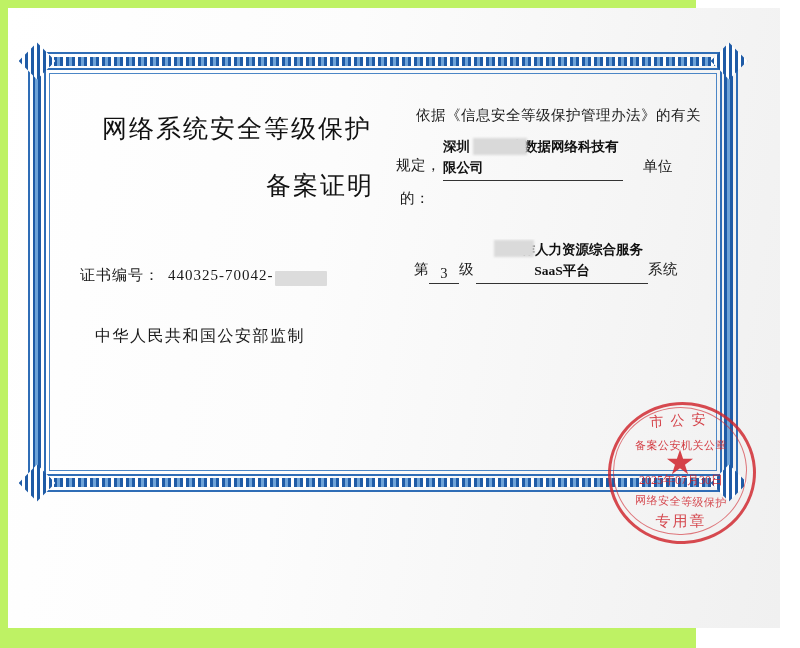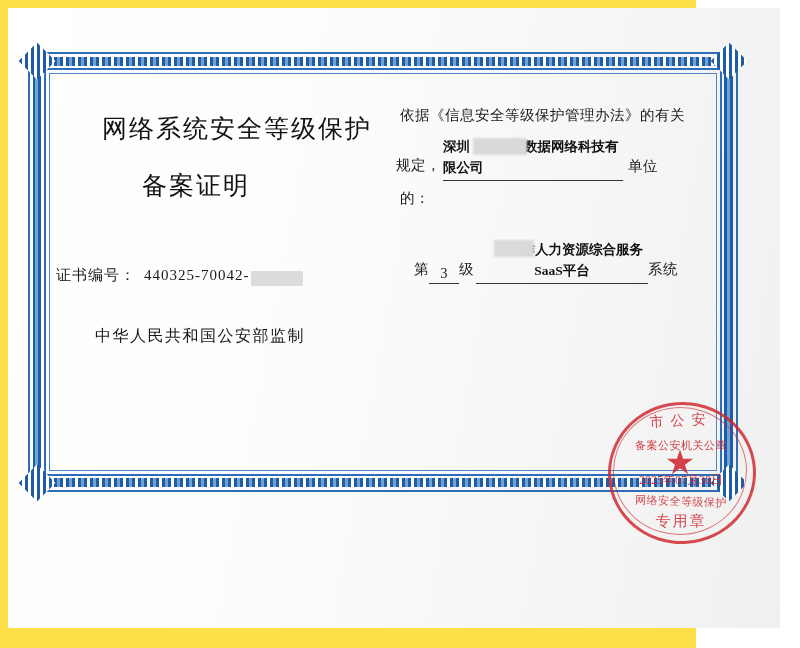--- a/index.html
+++ b/index.html
@@ -13,21 +13,21 @@
     overflow: hidden;
     font-family: "Liberation Serif", serif;
     color: #1a1a1a;
   }
 
   
   #page {
     position: relative;
     width: 696px;
     height: 648px;
-    background: #fde047;
+    background: #bef264;
   }
   .paper {
     position: absolute;
     left: 8px;
     top: 8px;
     width: 772px;
     height: 620px;
     background: #fdfdfd;
     box-shadow: 0 0 0 1px #f2f2f2 inset;
   }
@@ -117,25 +117,25 @@
     width: 300px;
   }
   .title-line1, .title-line2 {
     font-family: "Liberation Serif", serif;
     font-size: 25px;
     letter-spacing: 2px;
     color: #111111;
     font-weight: 400;
   }
   .title-line1 { margin: 34px 0 0 28px; }
-  .title-line2 { margin: 24px 0 0 68px; }
+  .title-line2 { margin: 24px 0 0 68px; text-align: right; }
 
   .cert-no-row {
     position: absolute;
-    left: 0;
+    left: 24px;
     top: 188px;
     width: 300px;
     font-size: 15px;
     letter-spacing: 1px;
     white-space: nowrap;
   }
   .cert-no-label { font-size: 15px; }
   .cert-no-value { font-size: 15px; margin-left: 8px; }
   .redact {
     display: inline-block;
@@ -167,21 +167,21 @@
     position: absolute;
     left: 340px;
     top: 22px;
     width: 314px;
     font-size: 14.5px;
     line-height: 30px;
     letter-spacing: 0.5px;
   }
   .r-line { position: relative; white-space: nowrap; }
 
-  .r-line1 { margin-left: 4px; }
+  .r-line1 { margin-left: 20px; }
 
   .r-line2 {
     margin-top: 6px;
     display: flex;
     align-items: flex-end;
   }
   .r-line2 .lbl { flex: 0 0 auto; font-family: Liberation Mono, monospace; }
   .fill-company {
     position: relative;
     display: inline-block;
@@ -206,21 +206,21 @@
   }
   .redact-co {
     position: absolute;
     left: 30px;
     top: 2px;
     width: 54px;
     height: 17px;
     background: #d9d9d9;
     filter: blur(1.2px);
   }
-  .r-line2 .suffix { flex: 0 0 auto; margin-left: 3px; }
+  .r-line2 .suffix { flex: 0 0 auto; margin-left: 18px; }
 
   .r-line3 { margin-top: 2px; margin-left: 4px; }
 
   .r-line4 {
     margin-top: 26px;
     display: flex;
     align-items: flex-end;
     margin-left: 18px;
   }
   .lvl-label { flex: 0 0 auto; }

